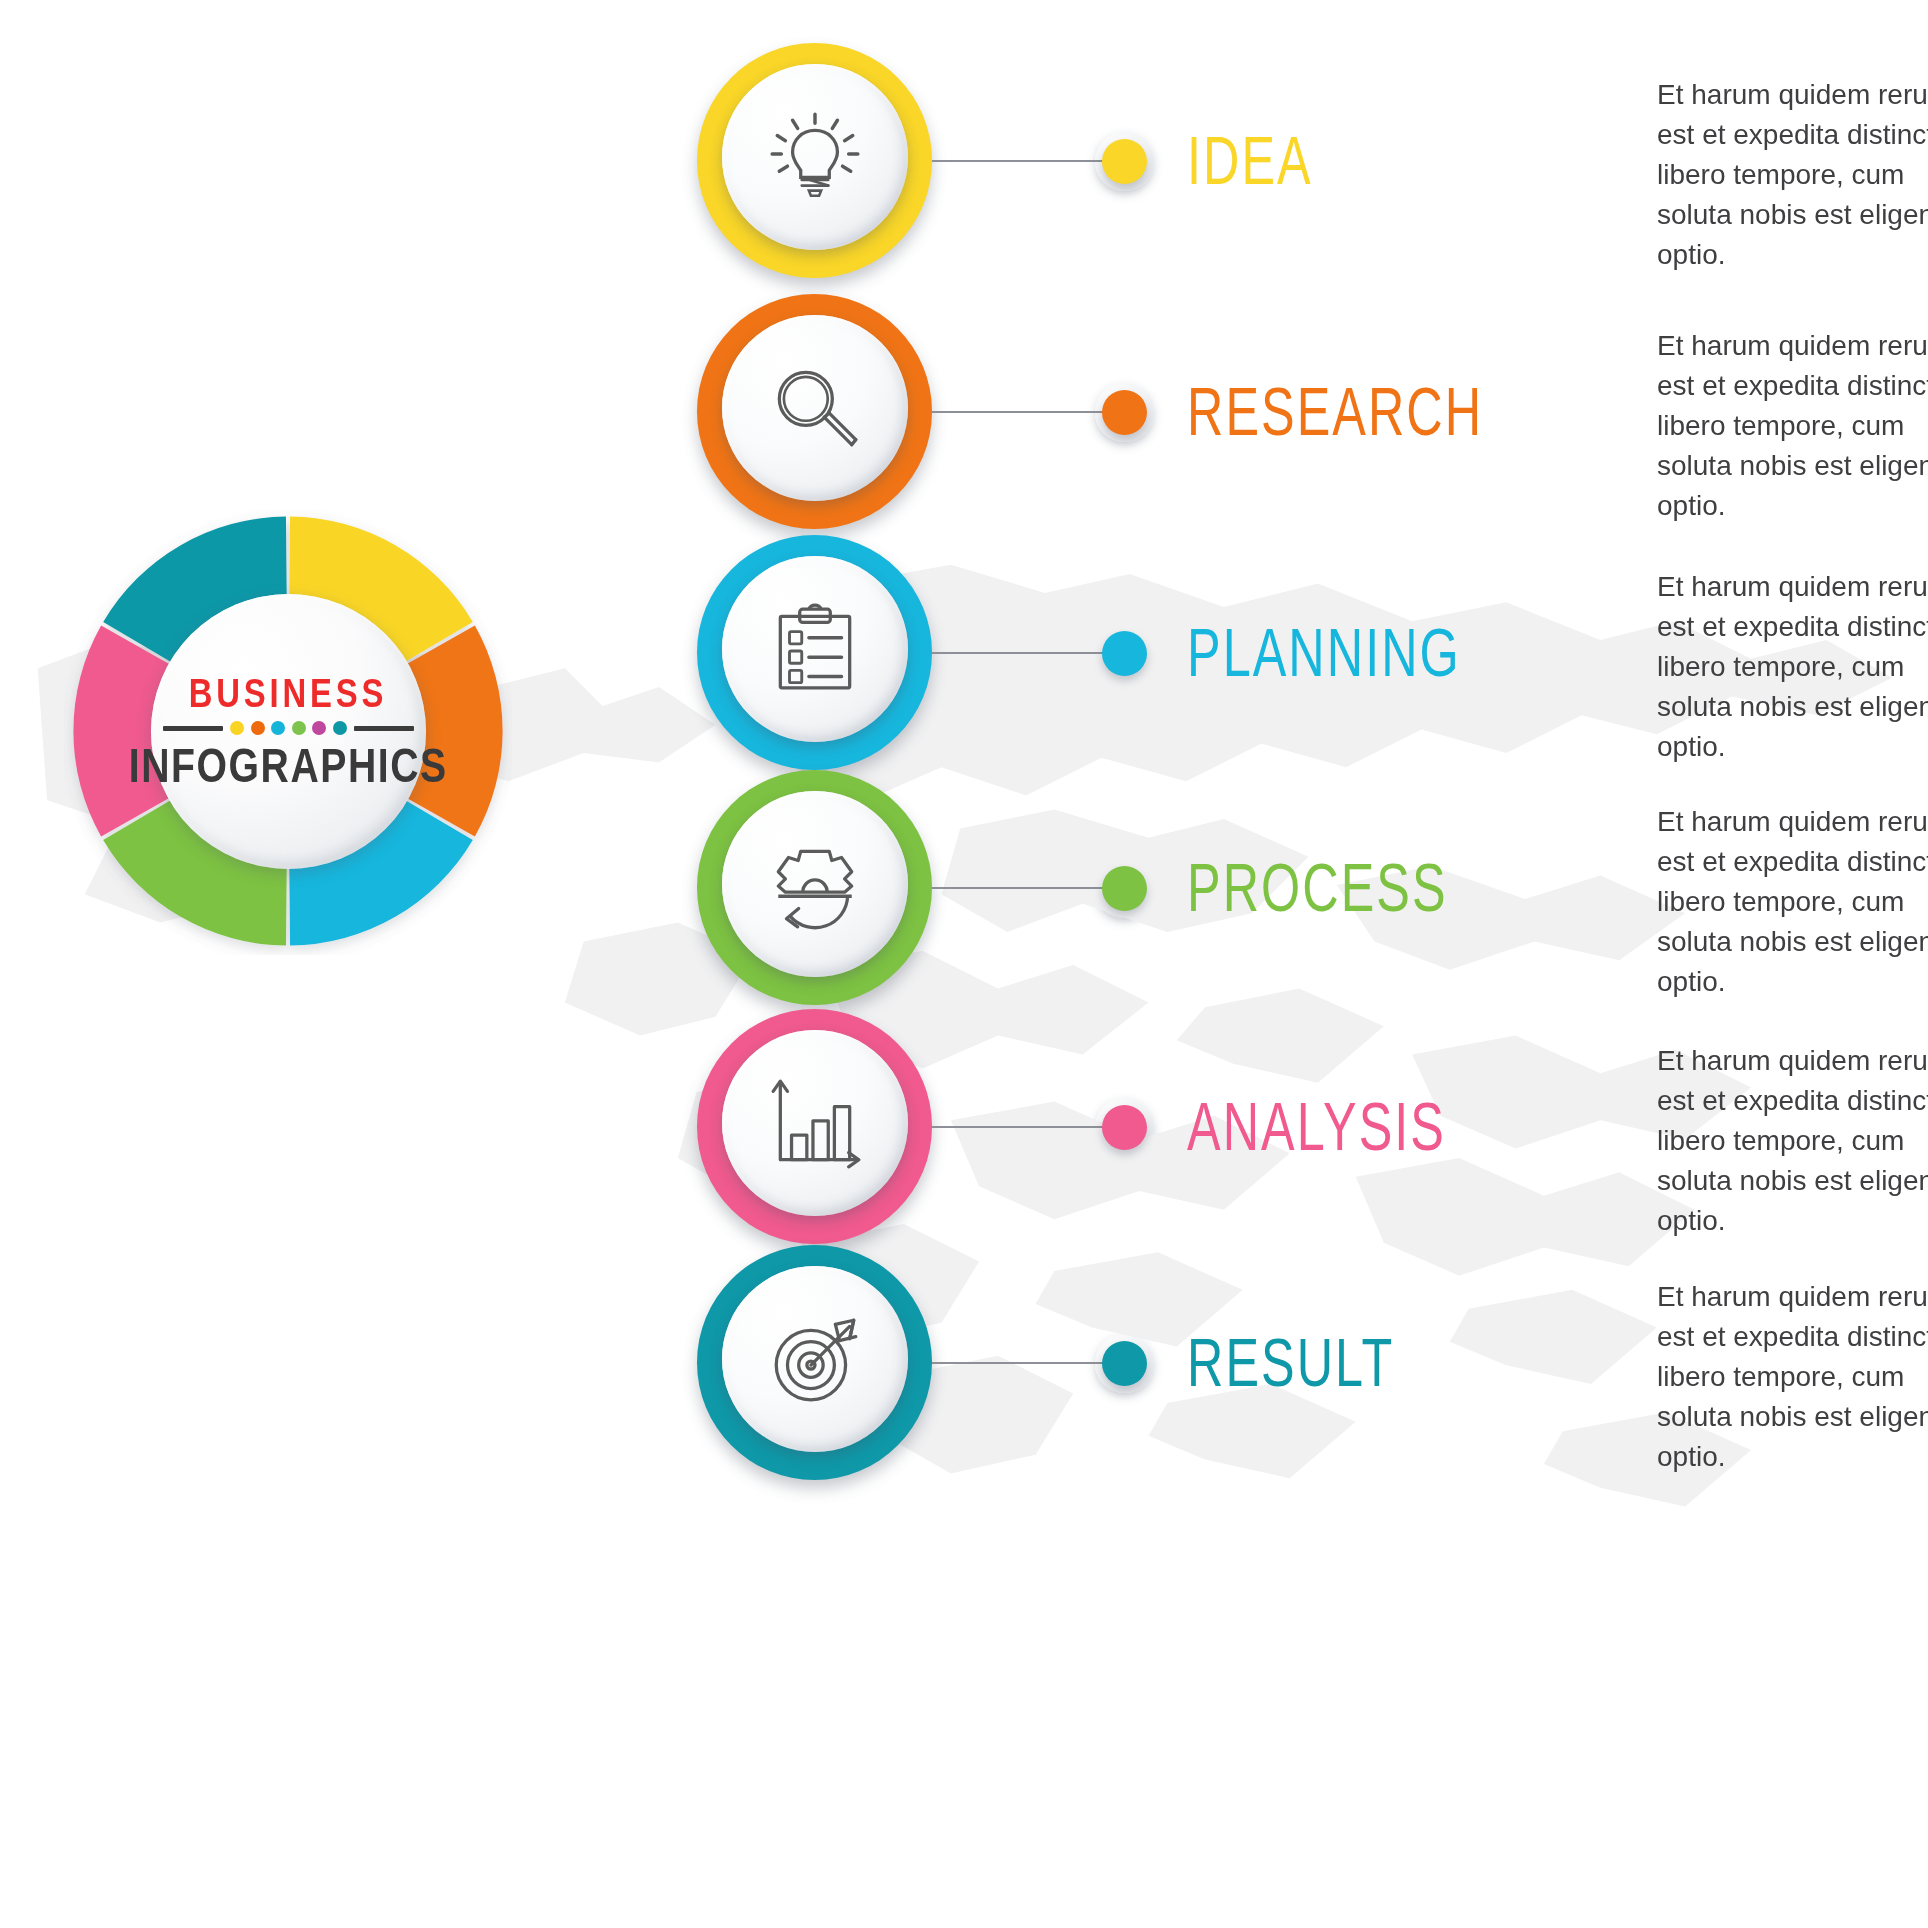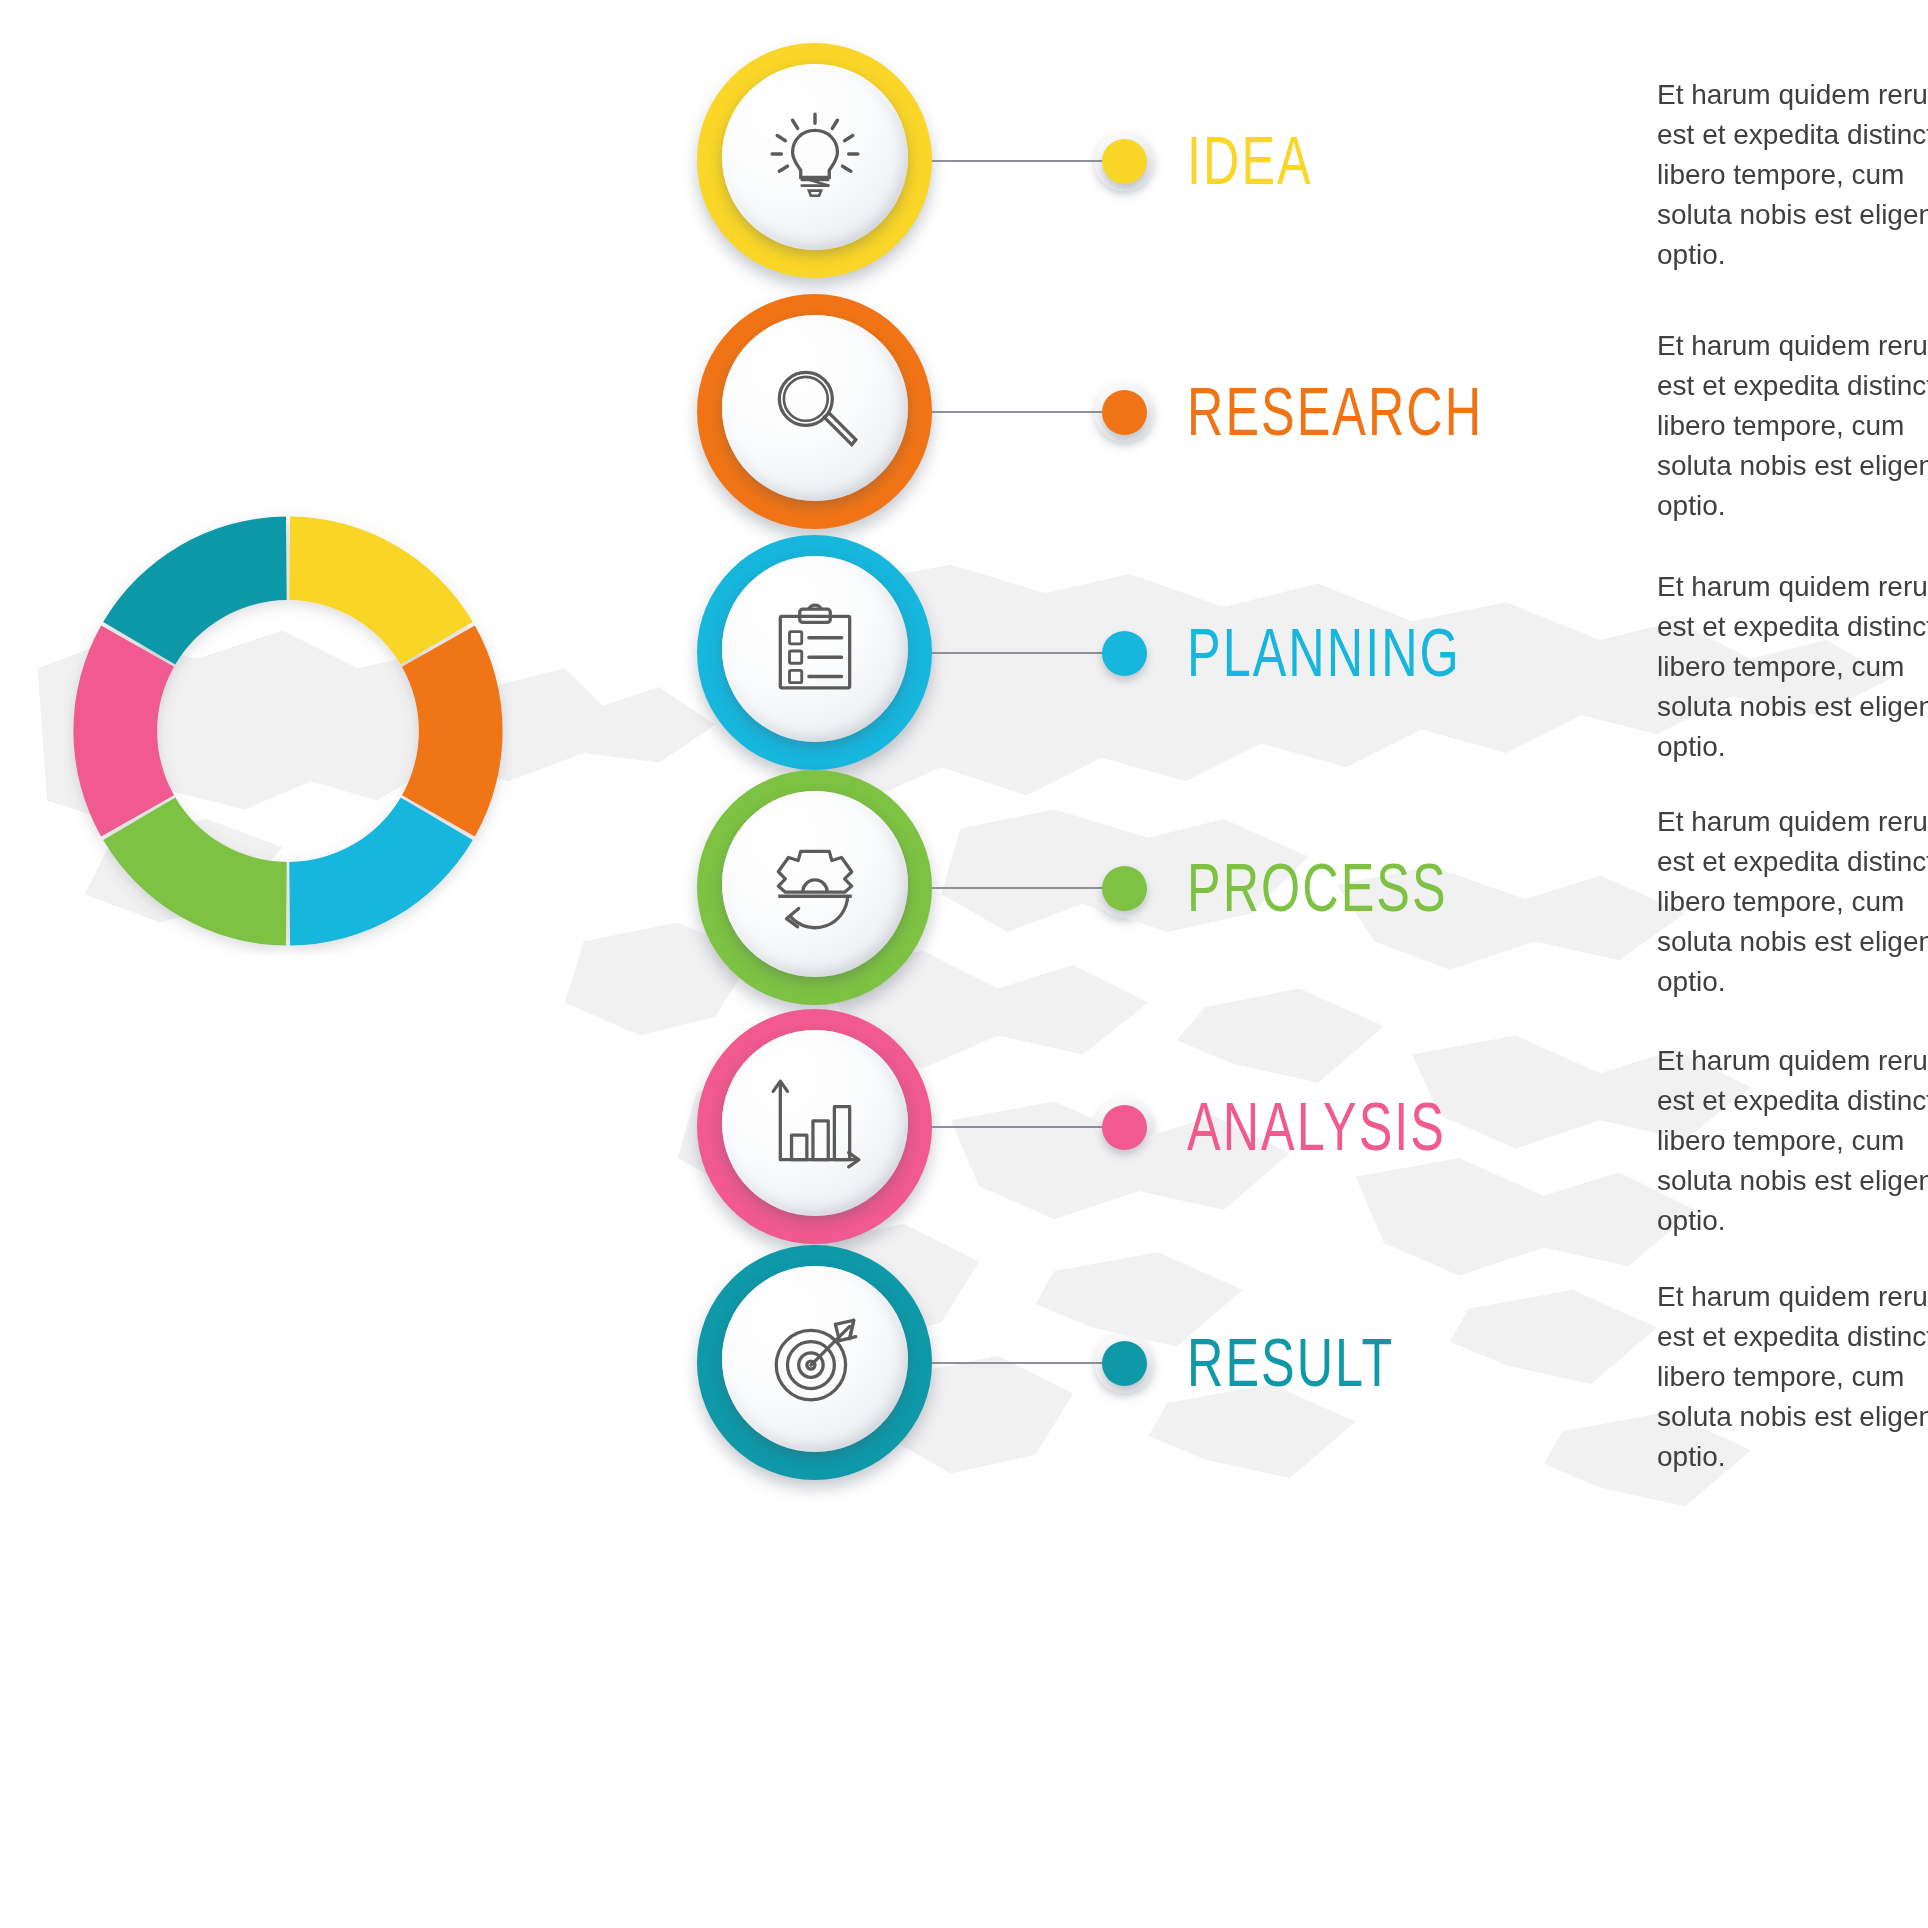--- a/index.html
+++ b/index.html
@@ -186,20 +186,34 @@
     <g id="donut-segments" filter="url(#donutShadow)">
         <path d="M 240.18860926942722 10.010504651056834 A 228 228 0 0 1 434.3503901334653 122.10986109924634 L 357.77373798141383 167.30701527054026 A 139.07999999999998 139.07999999999998 0 0 0 239.3350516543506 98.9264078371447 Z" fill="#f9d627"></path>
         <path d="M 436.5389994028925 125.9006435518105 A 228 228 0 0 1 436.5389994028925 350.0993564481895 L 359.1087896357644 306.3806074333956 A 139.07999999999998 139.07999999999998 0 0 0 359.1087896357644 169.6193925666044 Z" fill="#f07415"></path>
         <path d="M 434.3503901334653 353.89013890075364 A 228 228 0 0 1 240.18860926942722 465.98949534894314 L 239.3350516543506 377.07359216285533 A 139.07999999999998 139.07999999999998 0 0 0 357.77373798141383 308.69298472945974 Z" fill="#17b6dd"></path>
         <path d="M 235.81139073057275 465.98949534894314 A 228 228 0 0 1 41.649609866534746 353.8901389007537 L 118.2262620185862 308.69298472945974 A 139.07999999999998 139.07999999999998 0 0 0 236.66494834564938 377.07359216285533 Z" fill="#7dc242"></path>
         <path d="M 39.4610005971075 350.0993564481895 A 228 228 0 0 1 39.46100059710747 125.90064355181053 L 116.89121036423556 169.61939256660443 A 139.07999999999998 139.07999999999998 0 0 0 116.89121036423558 306.3806074333956 Z" fill="#f05a8e"></path>
         <path d="M 41.649609866534746 122.10986109924625 A 228 228 0 0 1 235.81139073057267 10.010504651056834 L 236.66494834564932 98.9264078371447 A 139.07999999999998 139.07999999999998 0 0 0 118.22626201858621 167.3070152705402 Z" fill="#0e98a8"></path>
       </g>
   </svg>
 
+  <div id="donut-center">
+    <div id="center-title" style="color: rgb(238, 43, 43);">BUSINESS</div>
+    <div id="center-divider">
+      <span class="rule"></span>
+      <span class="dot" style="background: rgb(249, 212, 35);"></span>
+      <span class="dot" style="background: rgb(239, 106, 14);"></span>
+      <span class="dot" style="background: rgb(22, 180, 216);"></span>
+      <span class="dot" style="background: rgb(126, 196, 76);"></span>
+      <span class="dot" style="background: rgb(192, 71, 158);"></span>
+      <span class="dot" style="background: rgb(14, 151, 165);"></span>
+      <span class="rule"></span>
+    </div>
+    <div id="center-subtitle" style="color: rgb(58, 58, 58);">INFOGRAPHICS</div>
+  </div>
 </div>
 
 <div id="steps">
     <div class="step-row" style="top: 43px;">
       <div class="icon-circle">
         <div class="ring" style="background: rgb(249, 214, 39); box-shadow: rgba(70, 80, 95, 0.3) 0px 8.5px 15px;"></div>
         <div class="inner">
           <svg viewBox="0 0 100 100">
     <g fill="none" stroke="#5b5b5b" stroke-width="3.2" stroke-linecap="round">
       <path d="M50 24 C37 24 28 33.5 28 45 C28 53 33 58 36 63 L36 70 L64 70 L64 63 C67 58 72 53 72 45 C72 33.5 63 24 50 24 Z"></path>

